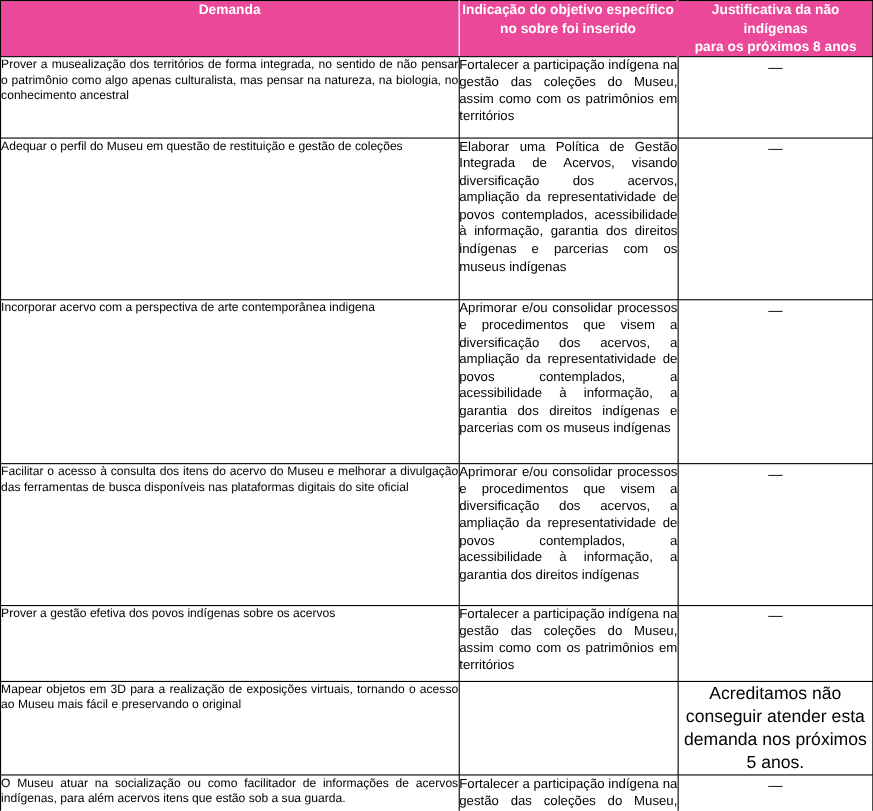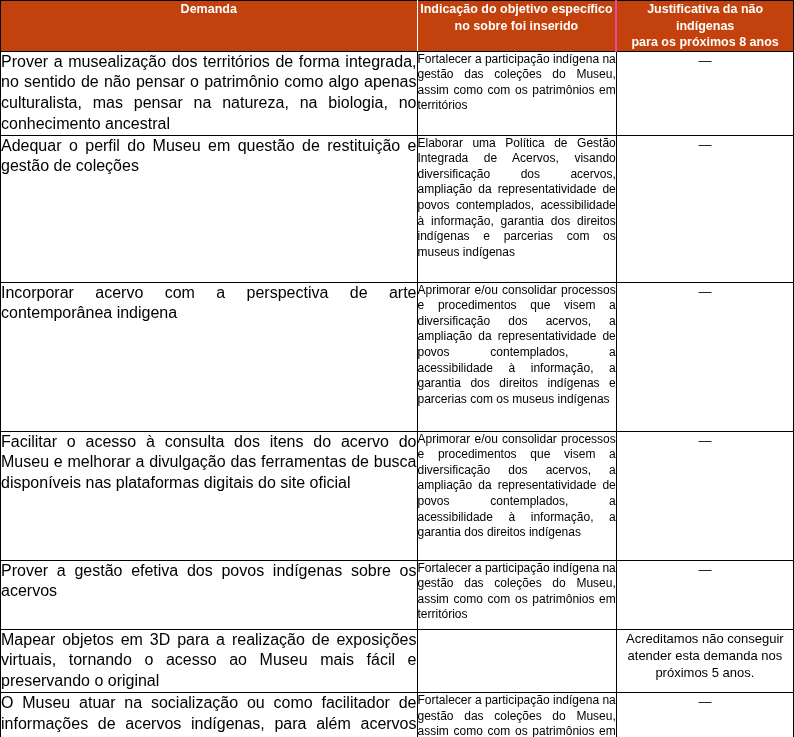--- a/index.html
+++ b/index.html
@@ -20,52 +20,52 @@
     width: 794px;
     height: 737px;
   }
   table.demand-table td,
   table.demand-table th {
     border: 1px solid #000000;
     padding: 0;
     vertical-align: top;
   }
   thead th {
-    background: #c2410c;
+    background: #ec4899;
     color: #ffffff;
     font-size: 12.5px;
     font-weight: bold;
     text-align: center;
     line-height: 1.32;
     padding: 3px 4px 4px 4px;
     vertical-align: middle;
     border-color: #18607F;
     border-bottom: 1px solid #000000;
   }
   thead th.col-demanda { border-right: 1px solid #ffffff; }
   thead th.col-objetivo { border-right: 2px solid #ec4899; }
 
   td.cell-demanda {
-    font-size: 16px;
+    font-size: 11px;
     line-height: 1.30;
     text-align: justify;
     text-justify: inter-word;
     vertical-align: middle;
     padding: 4px 6px 4px 5px;
   }
   td.cell-objetivo {
     font-size: 12px;
     line-height: 1.30;
     text-align: justify;
     text-justify: inter-word;
     vertical-align: top;
     padding: 4px 5px 4px 5px;
   }
   td.cell-justificativa {
-    font-size: 13px;
+    font-size: 16px;
     line-height: 1.32;
     text-align: center;
     vertical-align: middle;
     padding: 4px 6px 4px 6px;
   }
   td.cell-justificativa.dash {
     font-size: 13px;
   }
   .col-w1 { width: 416px; }
   .col-w2 { width: 199px; }

